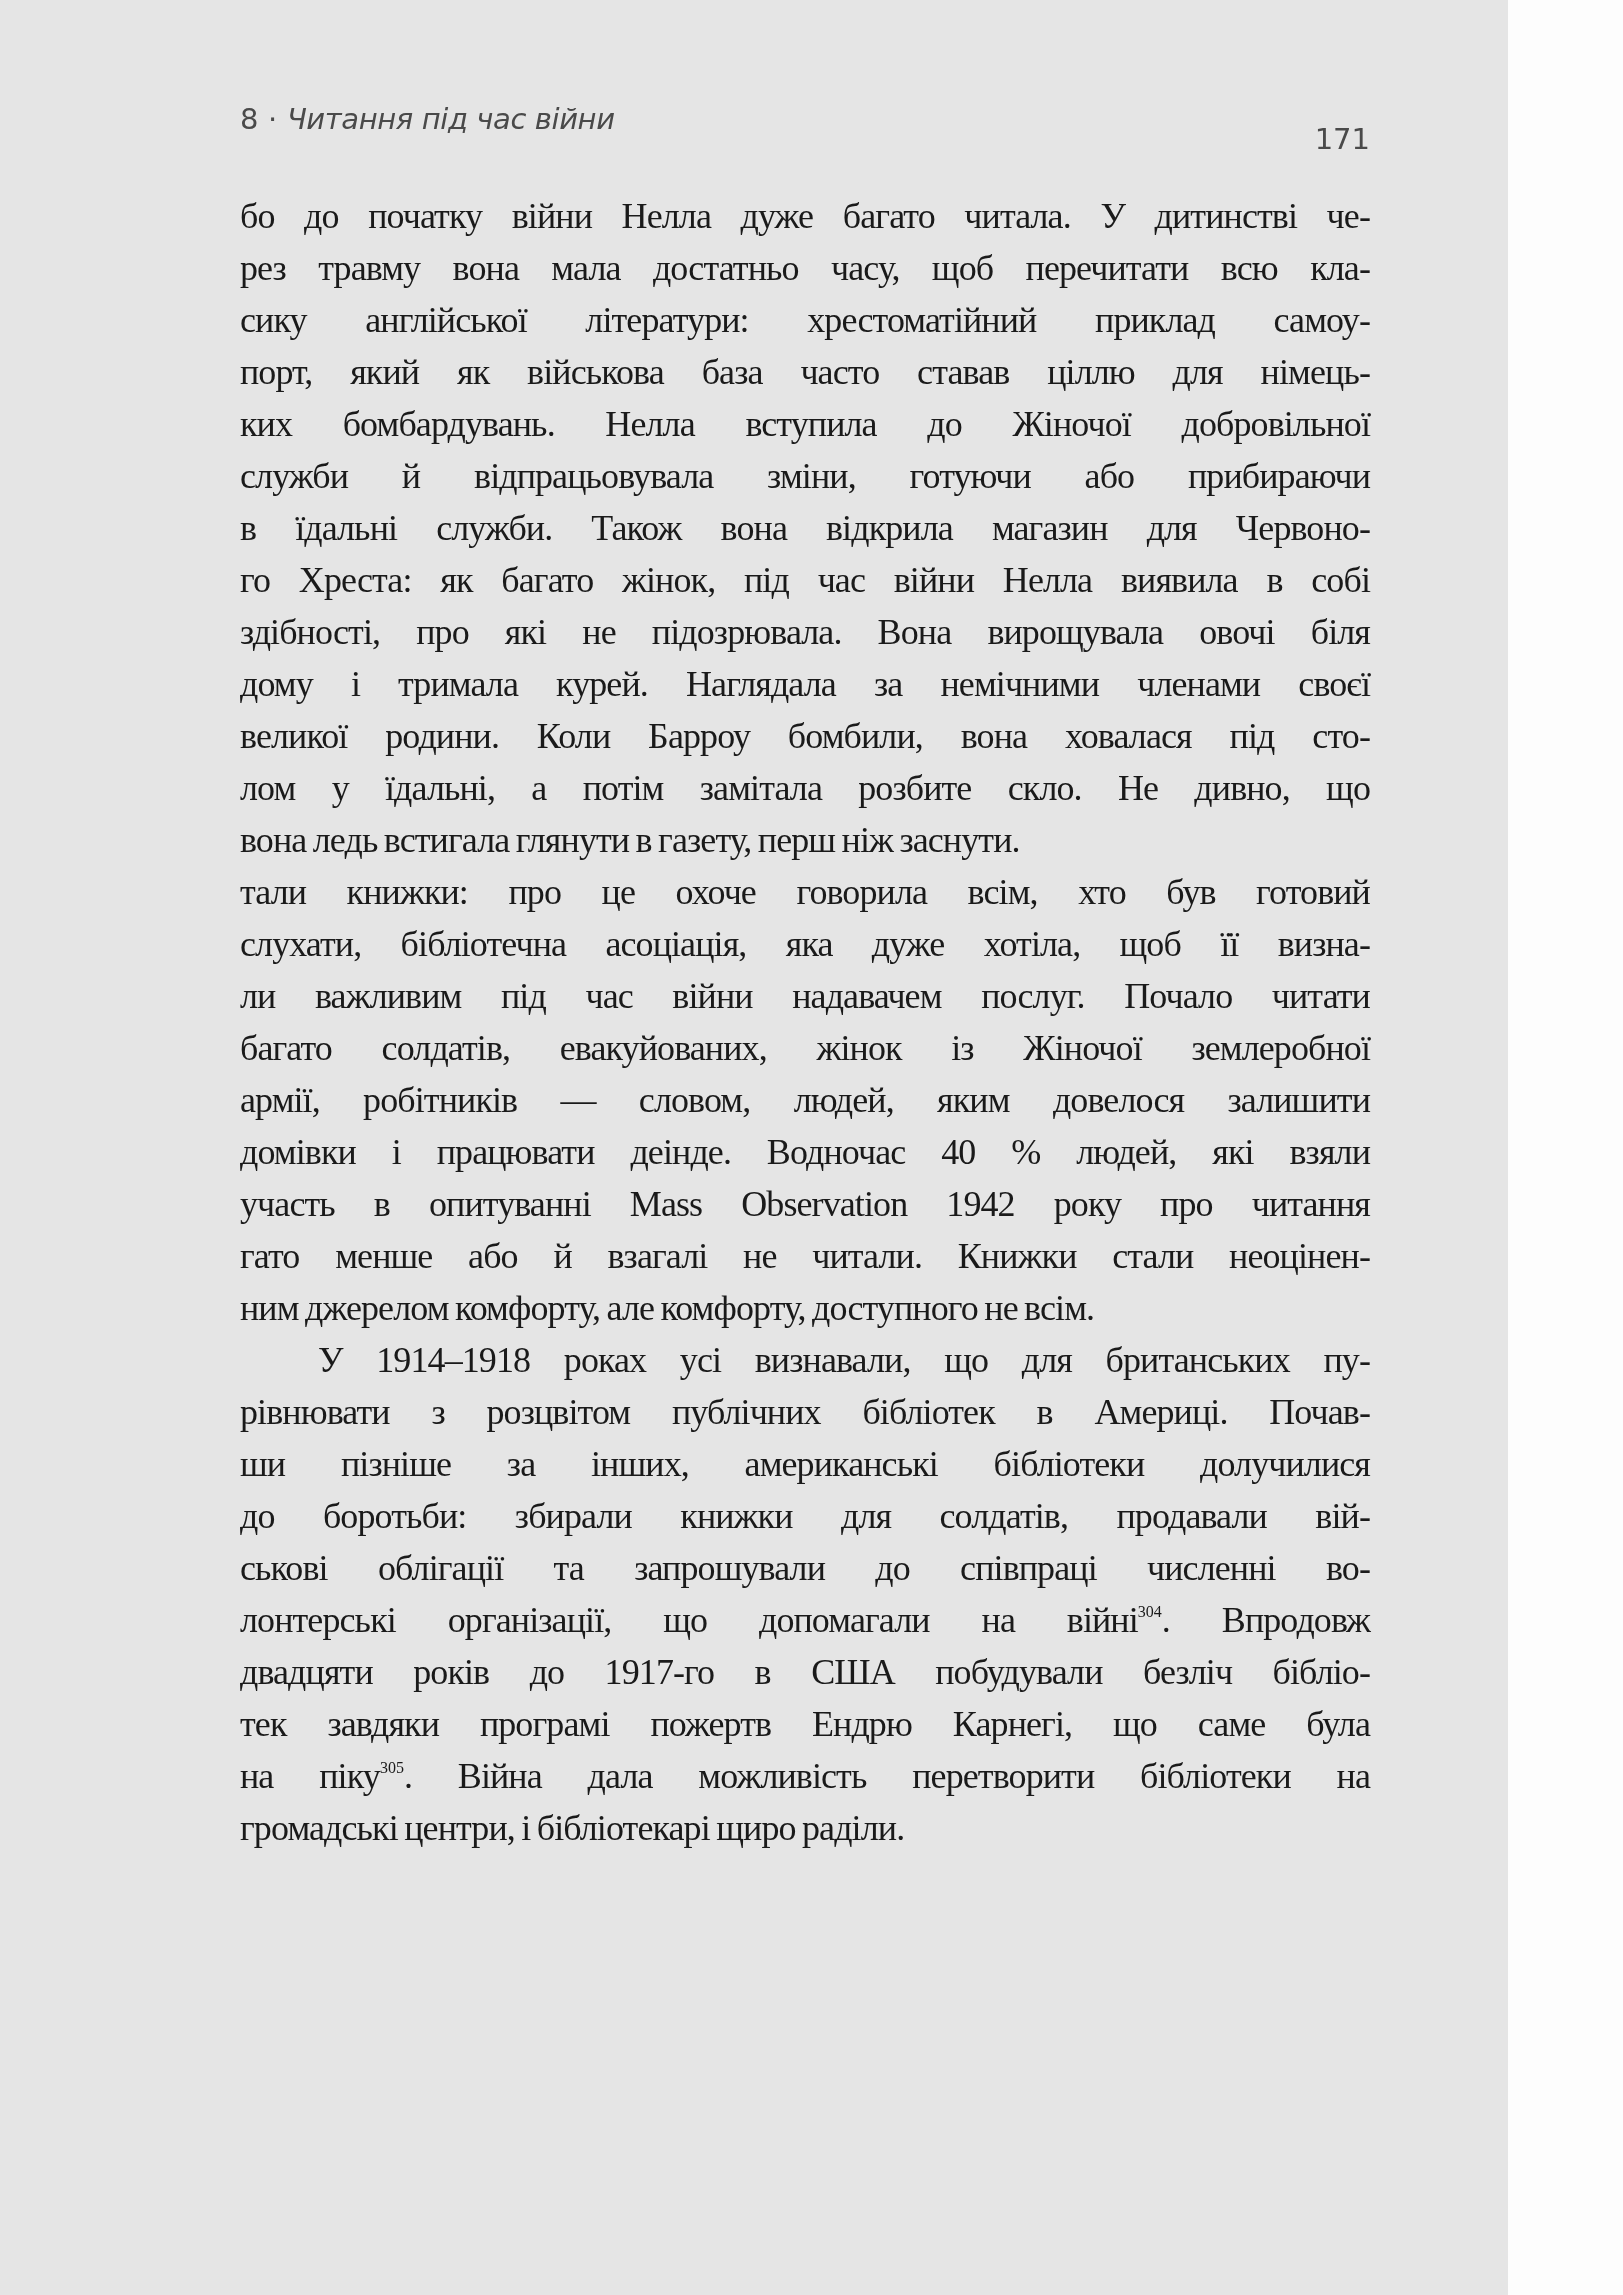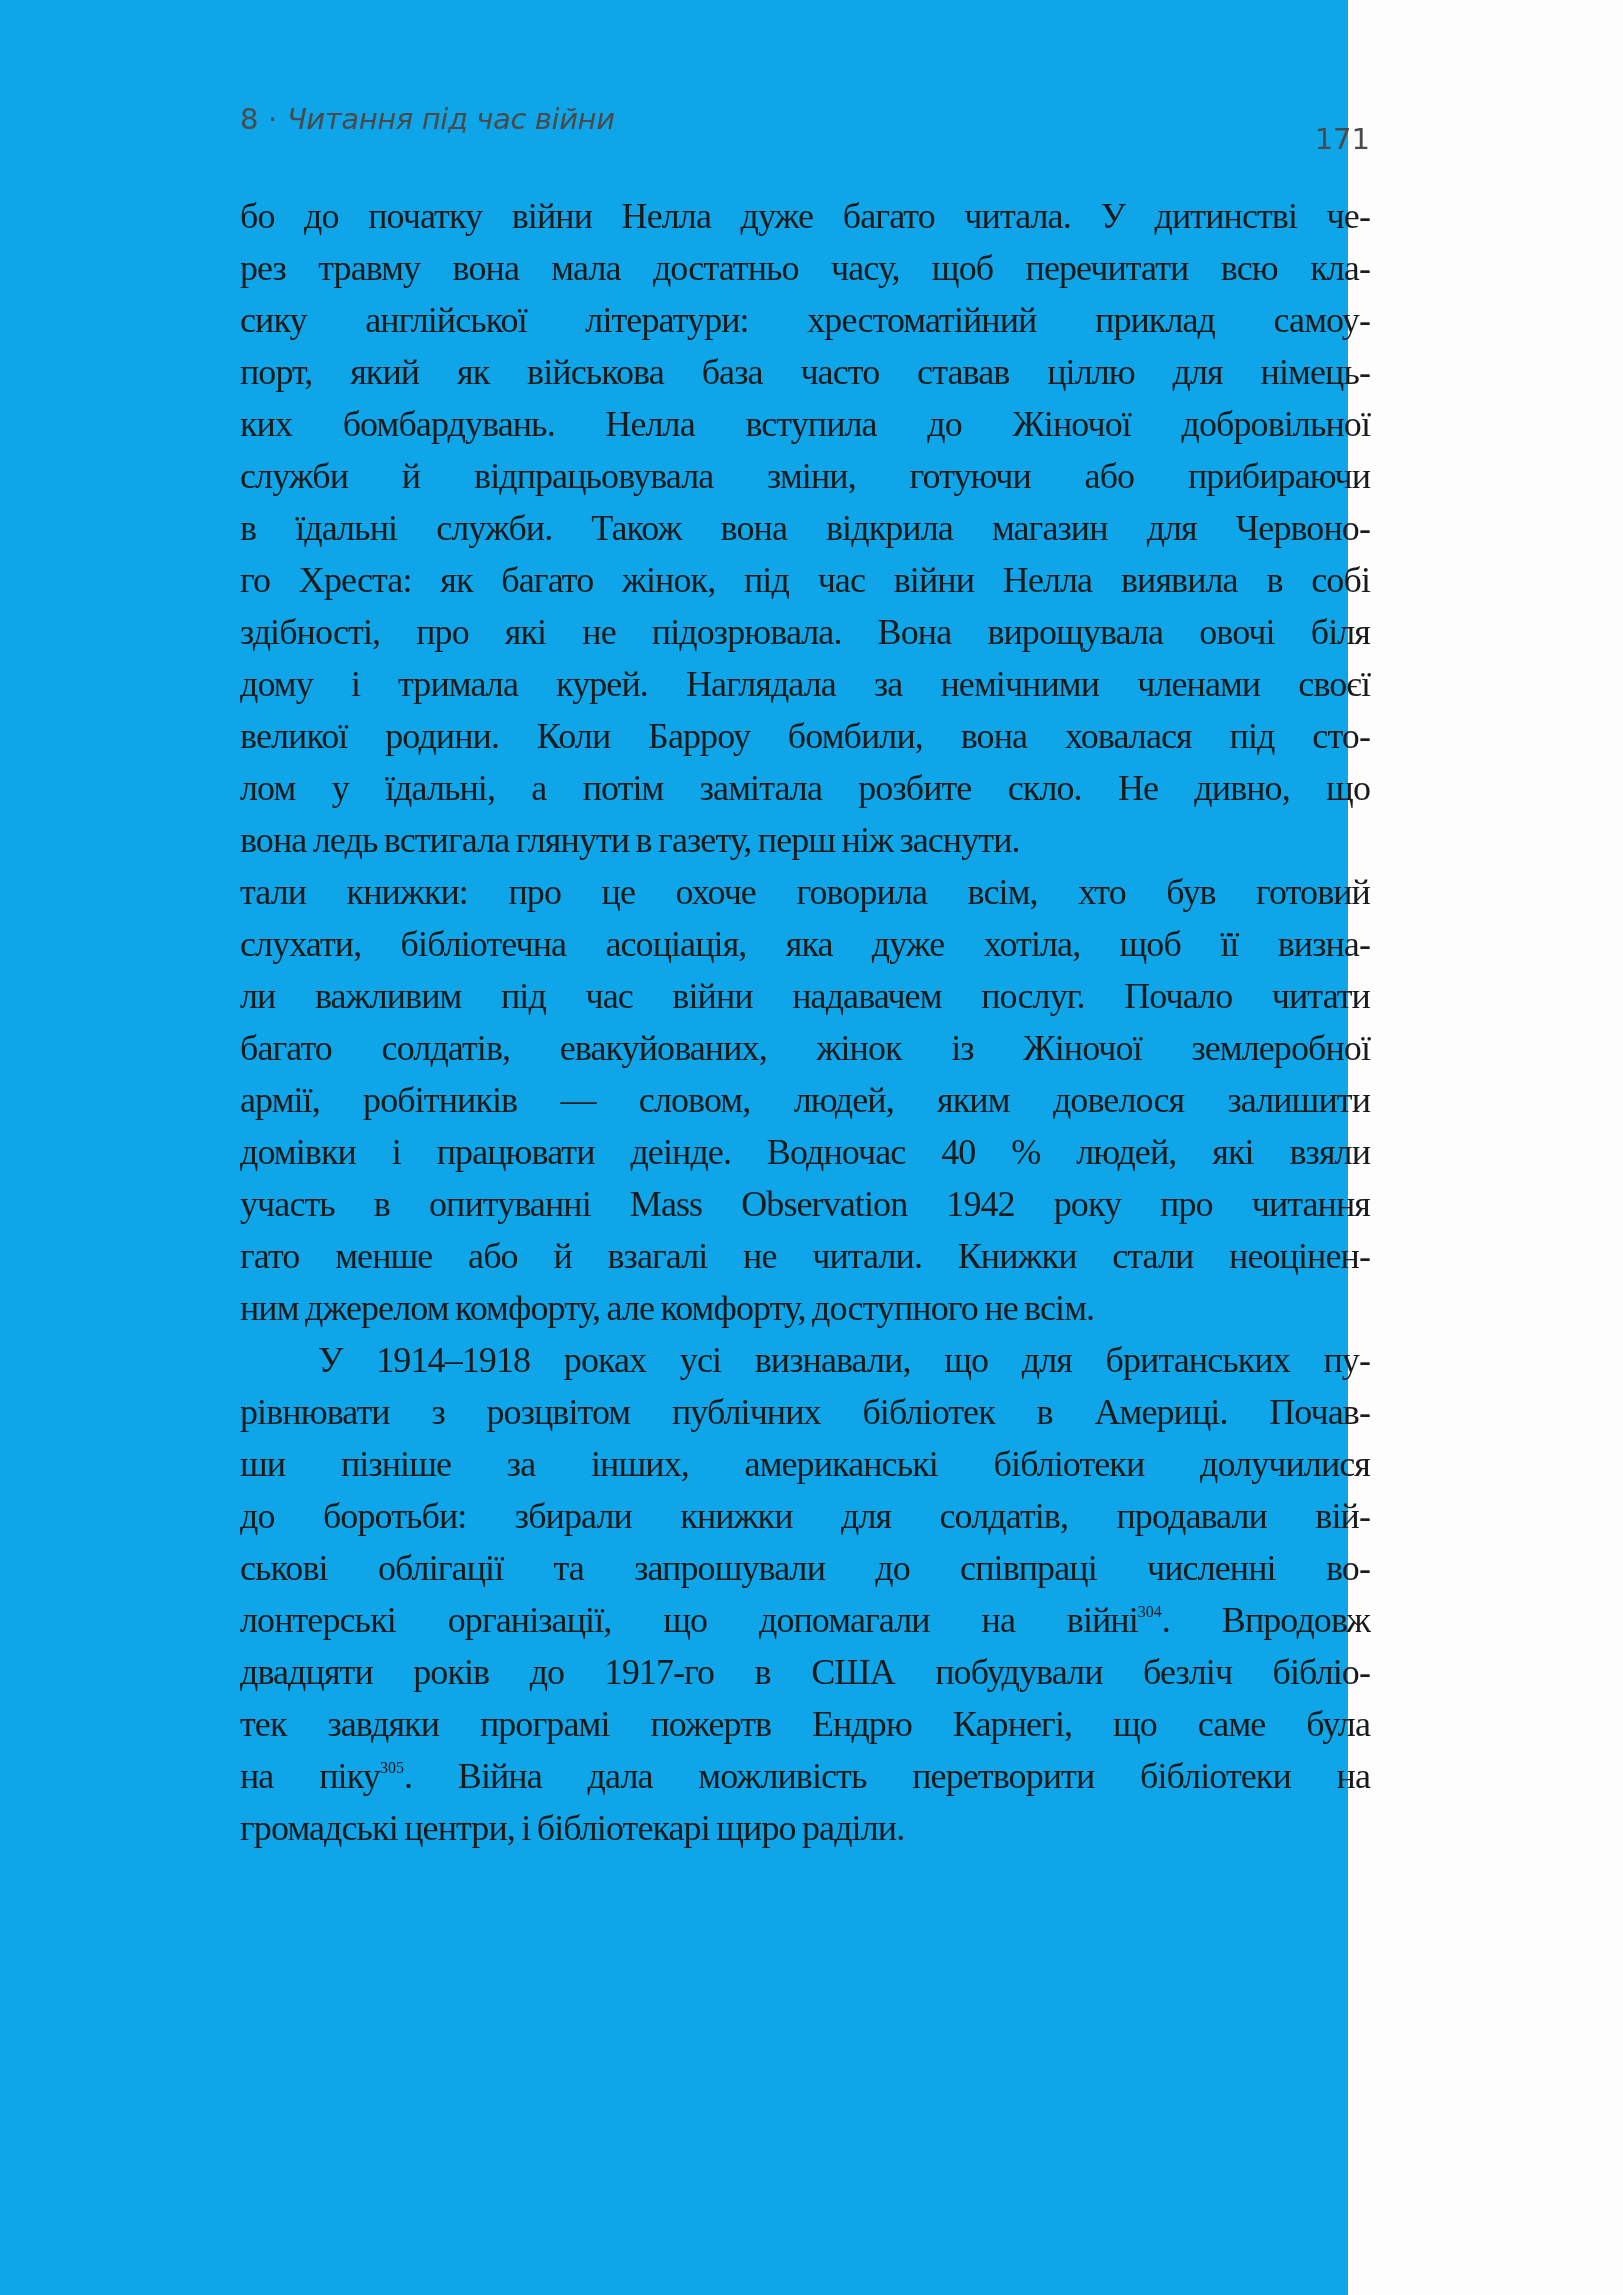--- a/index.html
+++ b/index.html
@@ -4,22 +4,22 @@
 <style>
   html, body { margin: 0; padding: 0; }
   body {
     width: 1624px; height: 2295px;
     background: #fdfdfd;
     position: relative;
     overflow: hidden;
     color: #1d1d1d;
   }
   .page {
-    position: absolute; left: 0; top: 0; width: 1348px; height: 2295px;
-    background: #0ea5e9;
+    position: absolute; left: 0; top: 0; width: 1508px; height: 2295px;
+    background: #e5e5e5;
   }
   .running-head {
     position: absolute;
     left: 240px; top: 95px;
     width: 1130px;
     height: 51px;
     font-family: "DejaVu Sans", sans-serif;
     color: #4a4a4a;
     font-size: 29px;
   }

